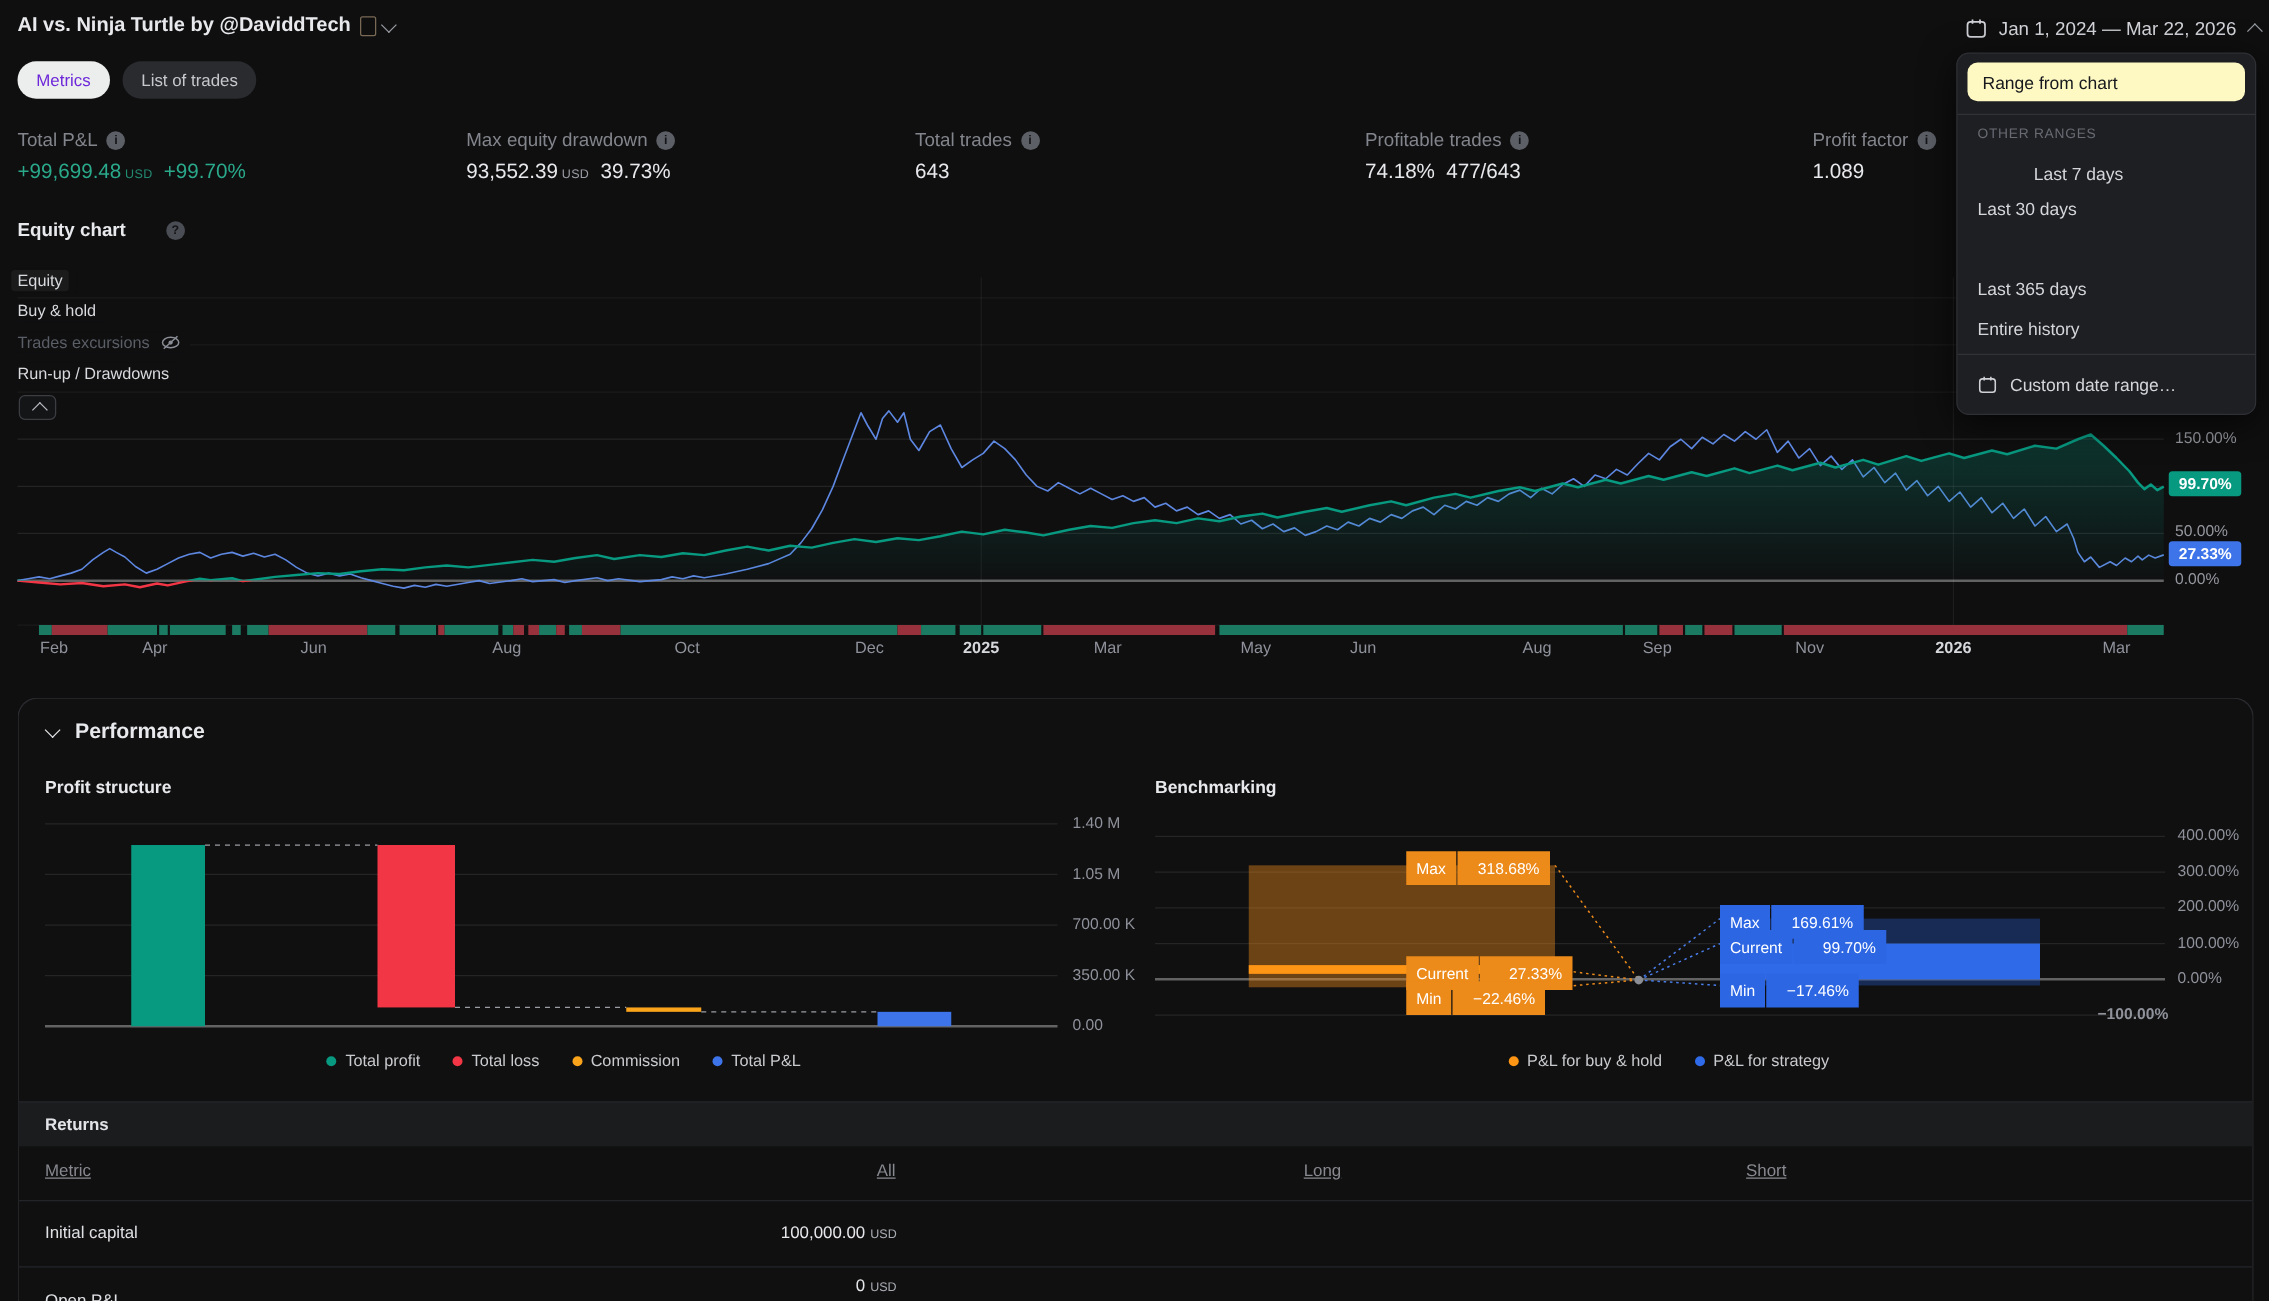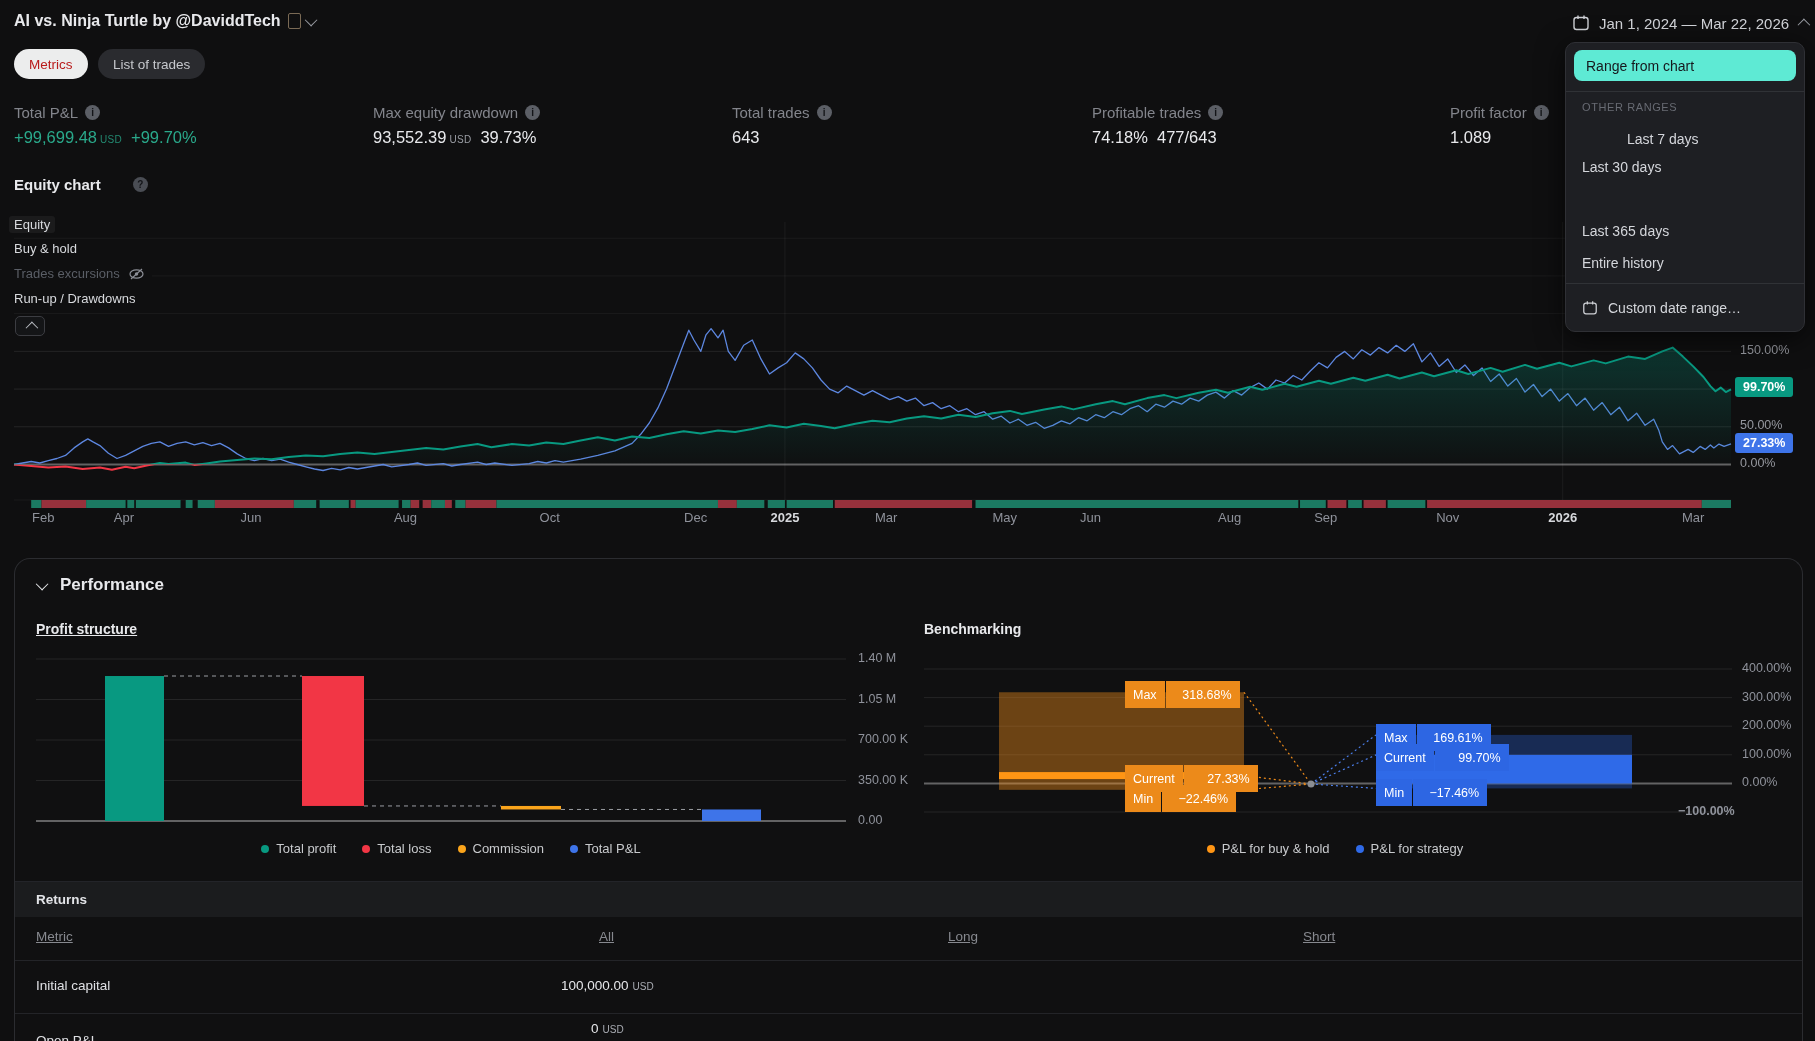--- a/index.html
+++ b/index.html
@@ -9,21 +9,21 @@
   .abs{position:absolute;}
   
   .title{font-size:16px;font-weight:700;color:#e8e9ec;display:flex;align-items:center;gap:7px;}
   .tofu{display:inline-block;width:11px;height:14px;border:1.5px solid #7a6a55;border-radius:2px;}
   .chev{display:inline-block;width:8px;height:8px;border-left:1.5px solid #9a9da4;border-bottom:1.5px solid #9a9da4;}
   .chev.down{transform:rotate(-45deg) translateY(-2px);}
   .chev.up{transform:rotate(135deg) translateY(-2px);}
   .datectl{display:flex;align-items:center;gap:9px;font-size:15px;color:#d3d5da;cursor:pointer;}
   
   .pill{height:30px;border-radius:16px;display:inline-flex;align-items:center;padding:0 15px;font-size:13.5px;cursor:pointer;}
-  .pill.active{background:#eceded;color:#b91c1c;}
+  .pill.active{background:#eceded;color:#6d28d9;}
   .pill.idle{background:#2a2b2f;color:#c6c8cd;}
   
   .mlabel{font-size:15px;color:#83858c;display:flex;align-items:center;gap:7px;}
   .mvalue{font-size:16.5px;color:#e8e9ec;display:flex;align-items:baseline;gap:9px;}
   .mvalue .unit{font-size:10px;color:#9a9da4;letter-spacing:.3px;}
   .green{color:#2aa98b !important;}
   .green .unit{color:#238a72;}
   .iicon{width:15px;height:15px;border-radius:50%;background:#5c5f66;color:#131418;font-size:10px;font-weight:700;
          display:inline-flex;align-items:center;justify-content:center;font-style:normal;}
   
@@ -47,29 +47,29 @@
   .dot{width:8px;height:8px;border-radius:50%;}
   .bdg{position:absolute;display:flex;gap:1px;height:19px;font-size:12.5px;color:#fff;}
   .bcell{display:flex;align-items:center;padding:4px 8px;height:19px;}
   .bdg.o .bcell{background:#ec8a1a;}
   .bdg.b .bcell{background:#2d66e3;}
   .bdg .bval{min-width:58px;justify-content:flex-end;}
   
   .retshead{background:#1b1c1e;border-top:1px solid #232429;display:flex;align-items:center;
             font-size:13.5px;font-weight:700;color:#e3e4e8;padding-left:21px;}
   .colhead{font-size:13.5px;color:#87898f;text-decoration:underline;}
-  .cellc{position:absolute;width:220px;}
+  .cellc{position:absolute;width:220px;text-align:center;}
   .rowlab{font-size:13.5px;color:#dfe0e4;}
   .val{font-size:13.5px;color:#e6e7ea;}
   .val .unit{font-size:10px;color:#a9acb3;margin-left:4px;}
   .hline{position:absolute;left:0;width:100%;border-top:1px solid #232428;}
   
   #menu{left:1565px;top:42px;width:238px;height:288px;background:#1e1f23;border:1px solid #2f3035;border-radius:10px;
         box-shadow:0 6px 28px rgba(0,0,0,.65);z-index:50;}
-  .msel{position:absolute;left:8px;top:7px;right:8px;height:31px;background:#5eead4;border-radius:8px;
+  .msel{position:absolute;left:8px;top:7px;right:8px;height:31px;background:#fef9c3;border-radius:8px;
         display:flex;align-items:center;padding:0 12px;font-size:14px;color:#16181d;cursor:pointer;box-sizing:border-box;}
   .mdiv{position:absolute;left:0;width:100%;border-top:1px solid #303236;}
   .msec{position:absolute;left:16px;font-size:11px;letter-spacing:.6px;color:#686b73;}
   .mitem{position:absolute;left:0;width:100%;height:32px;display:flex;align-items:center;padding-left:16px;
          font-size:14px;color:#d4d6db;cursor:pointer;box-sizing:border-box;gap:10px;}
   svg{display:block;}
 </style>
 </head>
 <body>
 
@@ -260,21 +260,21 @@
       <span class="xlab year" style="left: 1562.73px;">2026</span>
       <span class="xlab" style="left: 1693.23px;">Mar</span>
     </div>
 
   <div class="abs" id="card">
     <div class="abs cardhead" style="left:24px;top:16px;">
       <span class="chev down" style="border-color:#e8e9ec;"></span>
       <span>Performance</span>
     </div>
 
-    <span class="abs subh" style="left:21px;top:62px;text-decoration:underline;">Profit structure</span>
+    <span class="abs subh" style="left:21px;top:62px;">Profit structure</span>
     <span class="abs subh" style="left:909px;top:62px;">Benchmarking</span>
 
     <svg id="ps-svg" class="abs" style="left:21px;top:90px;" width="830" height="200">
         <line x1="0" y1="10" x2="810" y2="10" stroke="rgba(255,255,255,0.09)" stroke-width="1"></line>
         <line x1="0" y1="50.5" x2="810" y2="50.5" stroke="rgba(255,255,255,0.09)" stroke-width="1"></line>
         <line x1="0" y1="91" x2="810" y2="91" stroke="rgba(255,255,255,0.09)" stroke-width="1"></line>
         <line x1="0" y1="131.5" x2="810" y2="131.5" stroke="rgba(255,255,255,0.09)" stroke-width="1"></line>
         <line x1="0" y1="172" x2="810" y2="172" stroke="rgba(255,255,255,0.35)" stroke-width="2"></line>
         <rect x="69" y="27.00999999999999" width="59" height="144.99" fill="#089981"></rect>
         <rect x="266" y="27.00999999999999" width="62" height="129.94714285714286" fill="#f23645"></rect>

